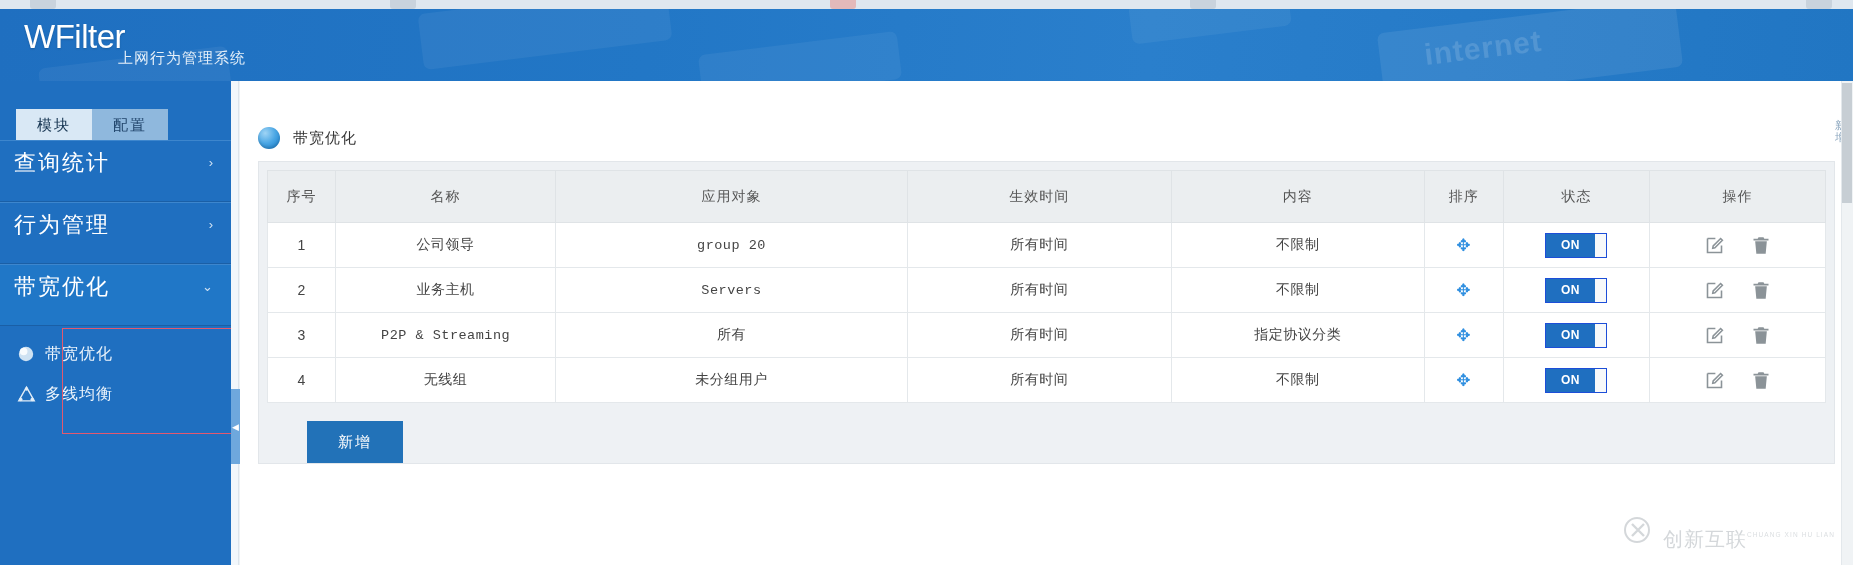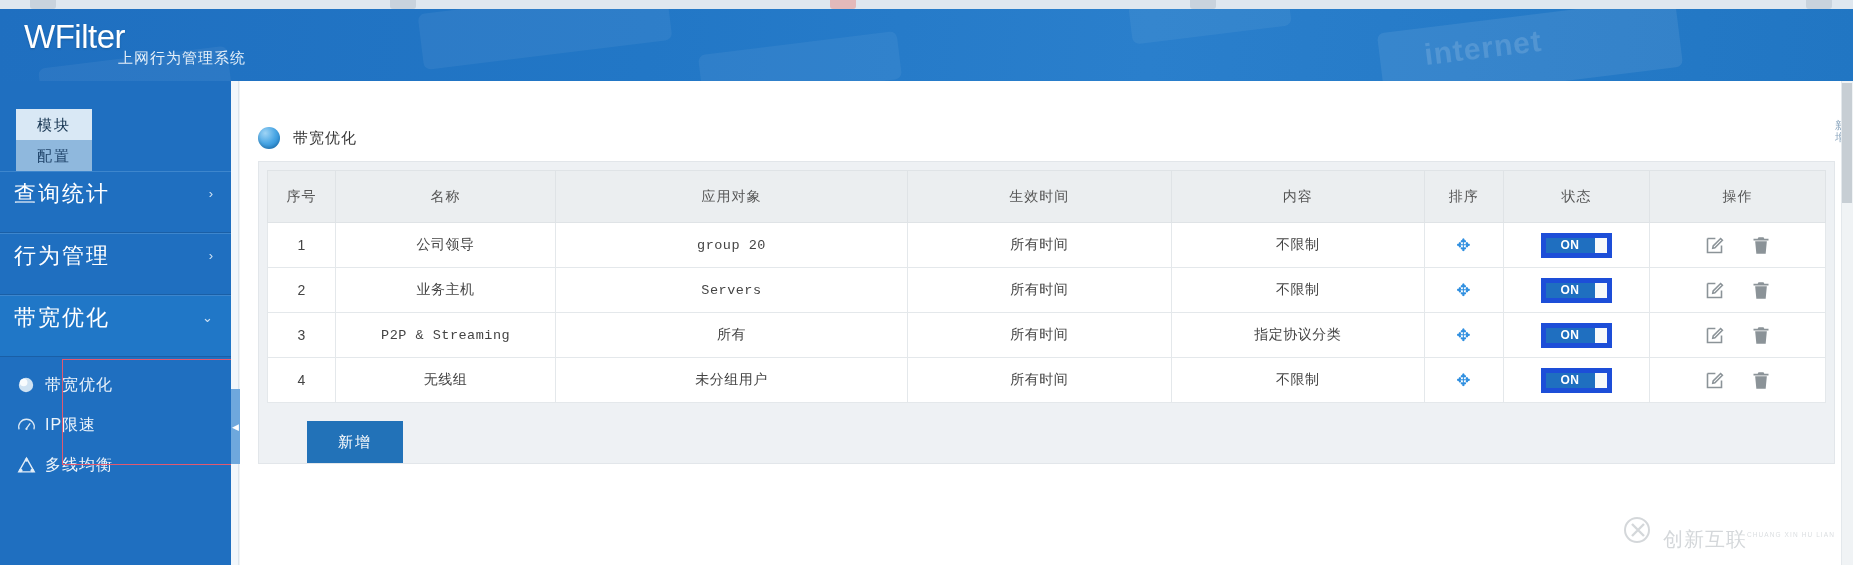--- a/index.html
+++ b/index.html
@@ -64,21 +64,21 @@
     background:#e60012; color:#fff; font-size:12px; font-weight:bold;
     padding:1px 5px; line-height:14px; border-radius:1px; align-self:flex-start; margin-top:22px;
   }
   .hicon { color:#fff; display:flex; align-items:center; }
 
   
   .sidebar {
     position:absolute; top:81px; left:0; width:231px; height:484px;
     background:#1f6fc0;
   }
-  .tabs { display:flex; padding:28px 0 0 16px;flex-direction:column; }
+  .tabs { display:flex; padding:28px 0 0 16px; }
   .tab {
     width:76px; height:31px; line-height:31px; text-align:center;
     font-size:15px; color:#21456b; background:#8fb8dd; letter-spacing:2px;
   }
   .tab.active { background:#d9e8f5; color:#13324f; }
 
   .nav-item {
     height:62px; display:flex; align-items:center; justify-content:space-between;
     padding:0 16px 17px 14px; color:#fff; font-size:22px; letter-spacing:2px;
     border-top:1px solid #3d86cd; border-bottom:1px solid #1a5fa6;
@@ -143,21 +143,21 @@
   }
   tbody td {
     border:1px solid #e4e8eb; height:45px; text-align:center;
     font-size:14px; color:#444; letter-spacing:0.5px;
   }
   td.mono, .mono { font-family:"Liberation Mono","DejaVu Sans Mono",monospace; font-size:13.5px; }
 
   .move-ico { display:inline-block; color:#2f8fe0; font-size:17px; line-height:1; cursor:move; }
 
   .toggle {
-    display:inline-flex; width:71px; height:25px; border:5px solid #1d4ed8;
+    display:inline-flex; width:62px; height:25px; border:1px solid #1d4ed8;
     background:#f2f4f6; cursor:pointer; vertical-align:middle;
   }
   .toggle .on {
     flex:0 0 48px; background:#1f6fc0; color:#fff; font-size:12px; font-weight:bold;
     display:flex; align-items:center; justify-content:center; letter-spacing:0.5px;
   }
   .toggle .knob { flex:1; background:#f7f9fa; border-left:1px solid #1f6fc0; }
 
   .ops { display:flex; align-items:center; justify-content:center; gap:26px; }
   .op-ico { cursor:pointer; color:#8b9398; display:inline-flex; }
@@ -238,30 +238,20 @@
       <div class="sub-item">
         <span class="sub-ico">
           <svg width="18" height="18" viewBox="0 0 20 20">
               <circle cx="10" cy="10" r="8" fill="#cfe2f2"></circle>
               <circle cx="7.4" cy="7.2" r="4.2" fill="#ffffff" opacity=".85"></circle>
             </svg>
         </span>
         <span>带宽优化</span>
       </div>
 
-      <div class="sub-item">
-        <span class="sub-ico">
-          <svg width="19" height="18" viewBox="0 0 22 20" fill="none" stroke="#dce9f5" stroke-width="1.5">
-            <path d="M2.4 15 A9 9 0 1 1 19.6 15"></path>
-            <path d="M11 14 L15 8.5" stroke-linecap="round"></path>
-            <circle cx="11" cy="14.5" r="1.3" fill="#dce9f5" stroke="none"></circle>
-          </svg>
-        </span>
-        <span>IP限速</span>
-      </div>
 
       <div class="sub-item">
         <span class="sub-ico">
           <svg width="19" height="18" viewBox="0 0 22 20" fill="#e2edf7">
               <path d="M11 2 L20 18 H2 Z" fill="none" stroke="#e2edf7" stroke-width="1.6"></path>
               <circle cx="11" cy="4.2" r="2"></circle>
               <circle cx="4.4" cy="16.4" r="2"></circle>
               <circle cx="17.6" cy="16.4" r="2"></circle>
             </svg>
         </span>

